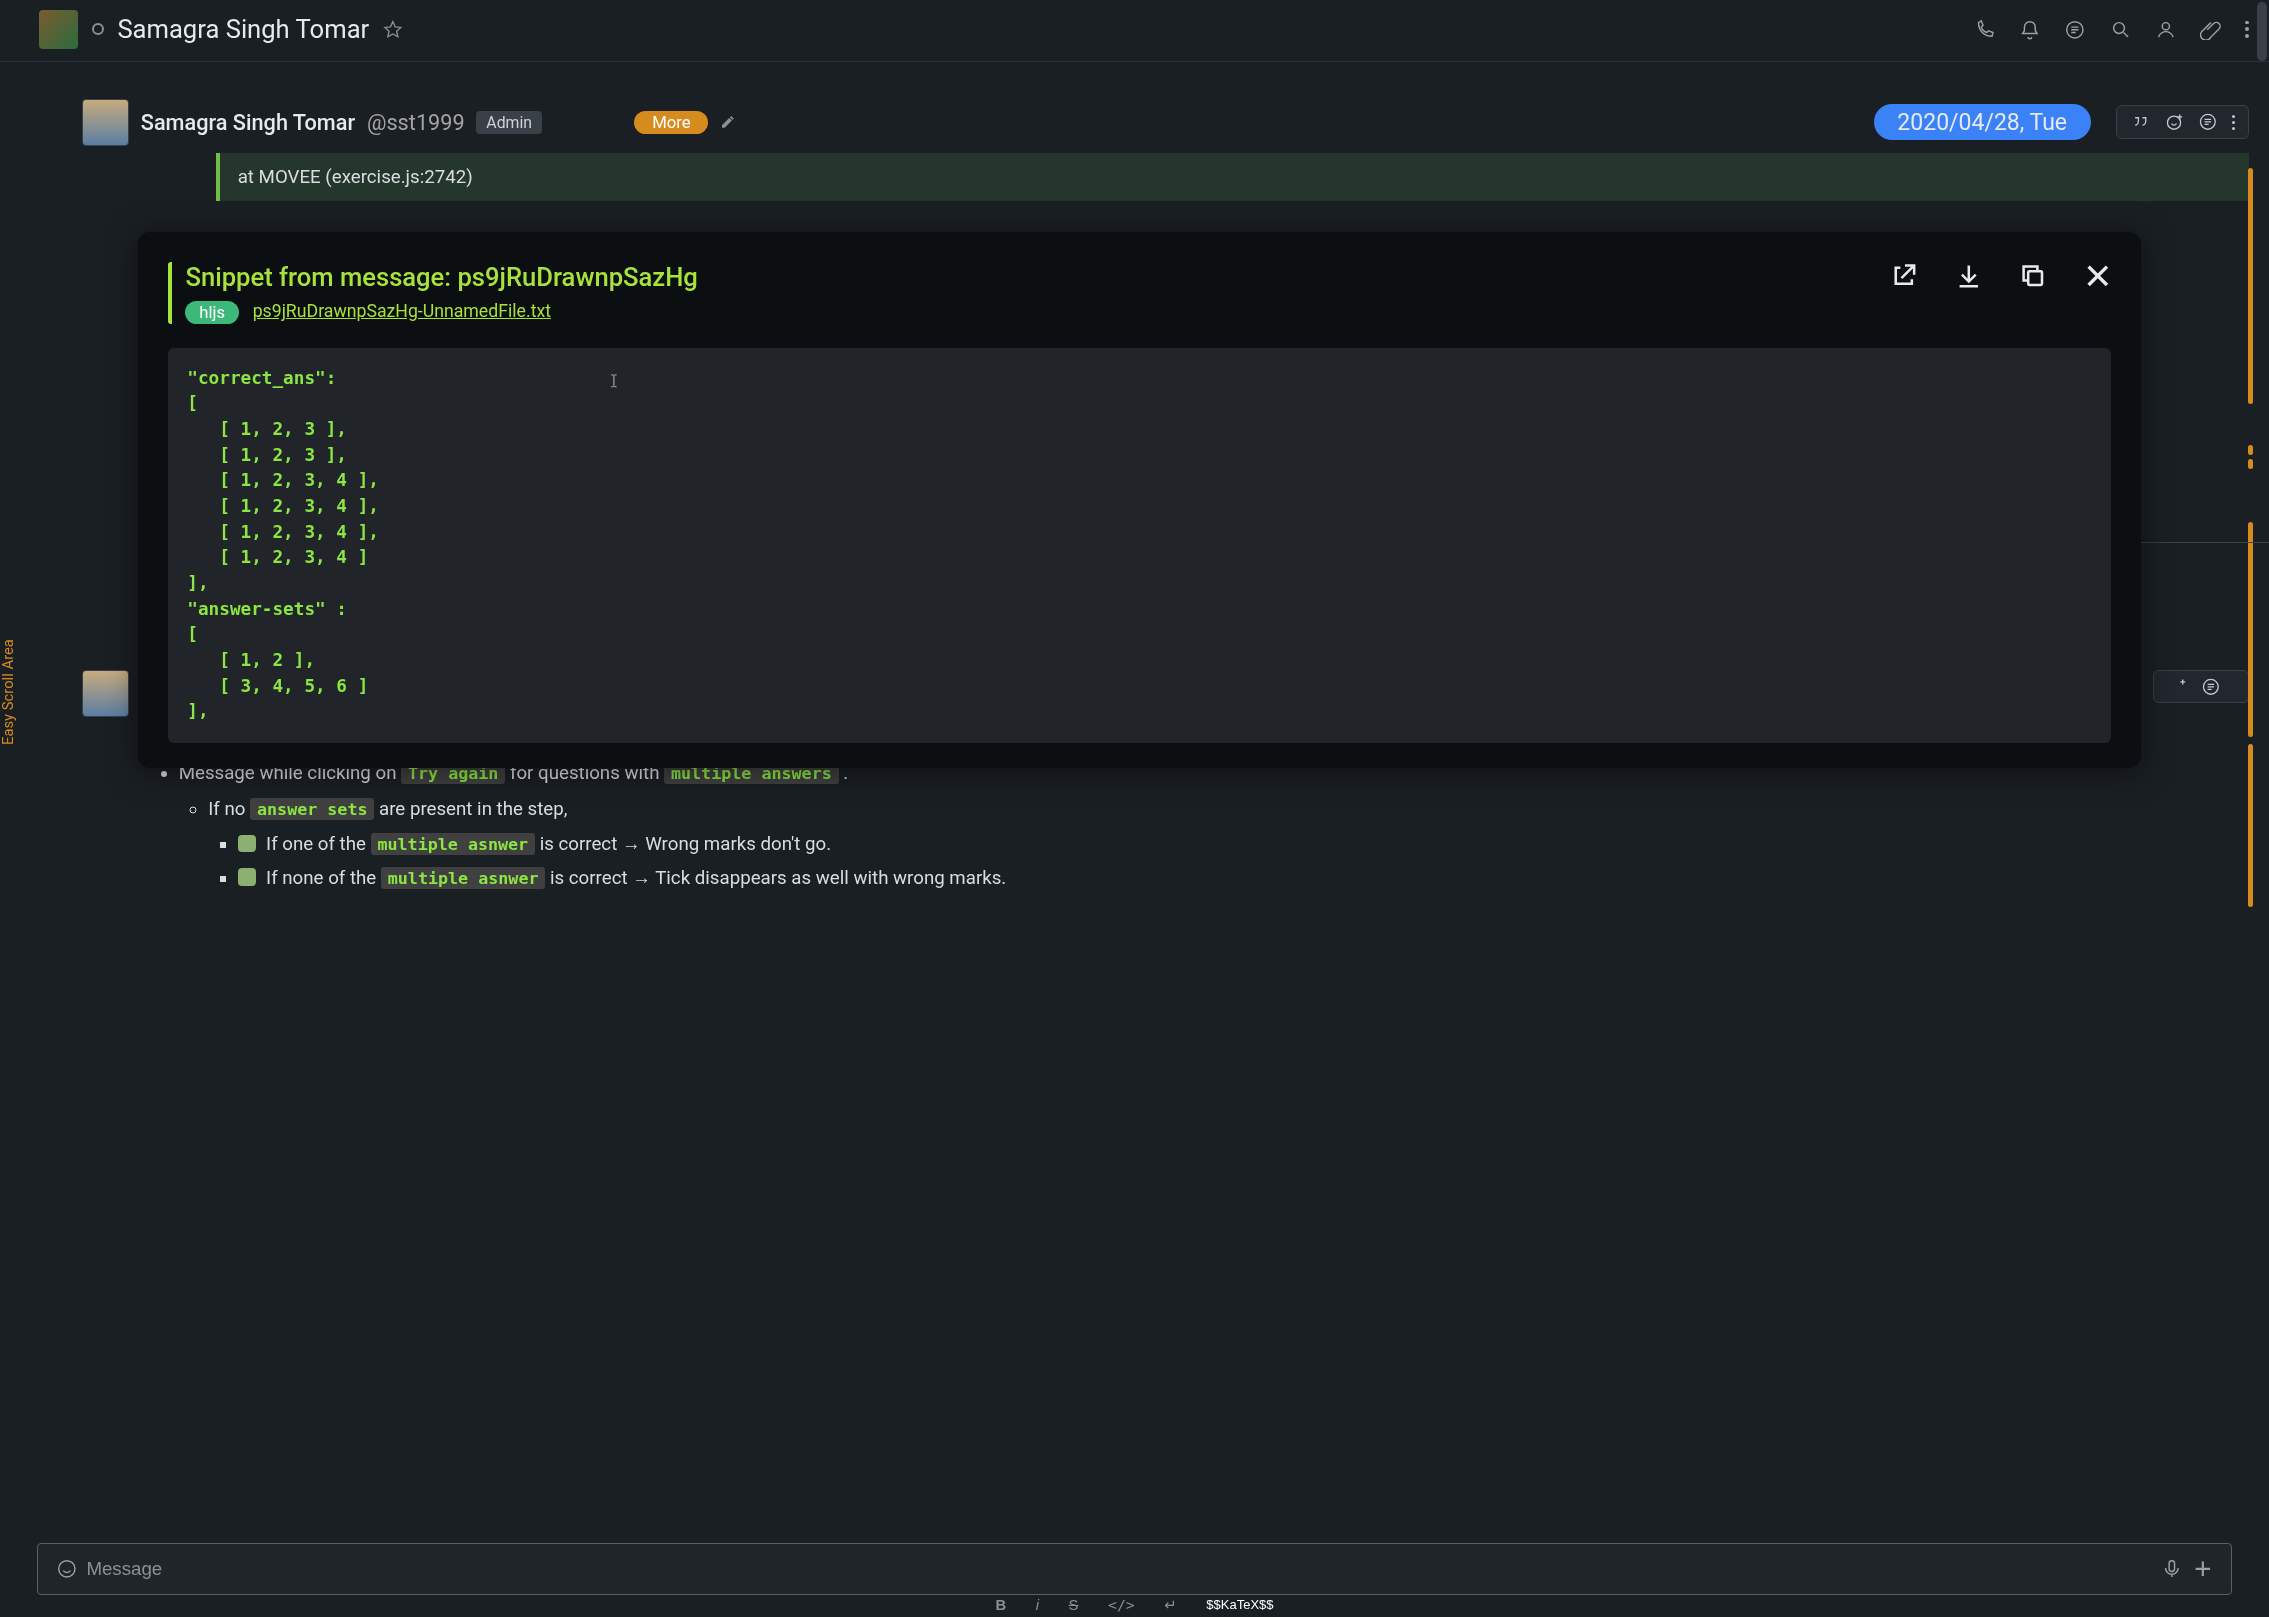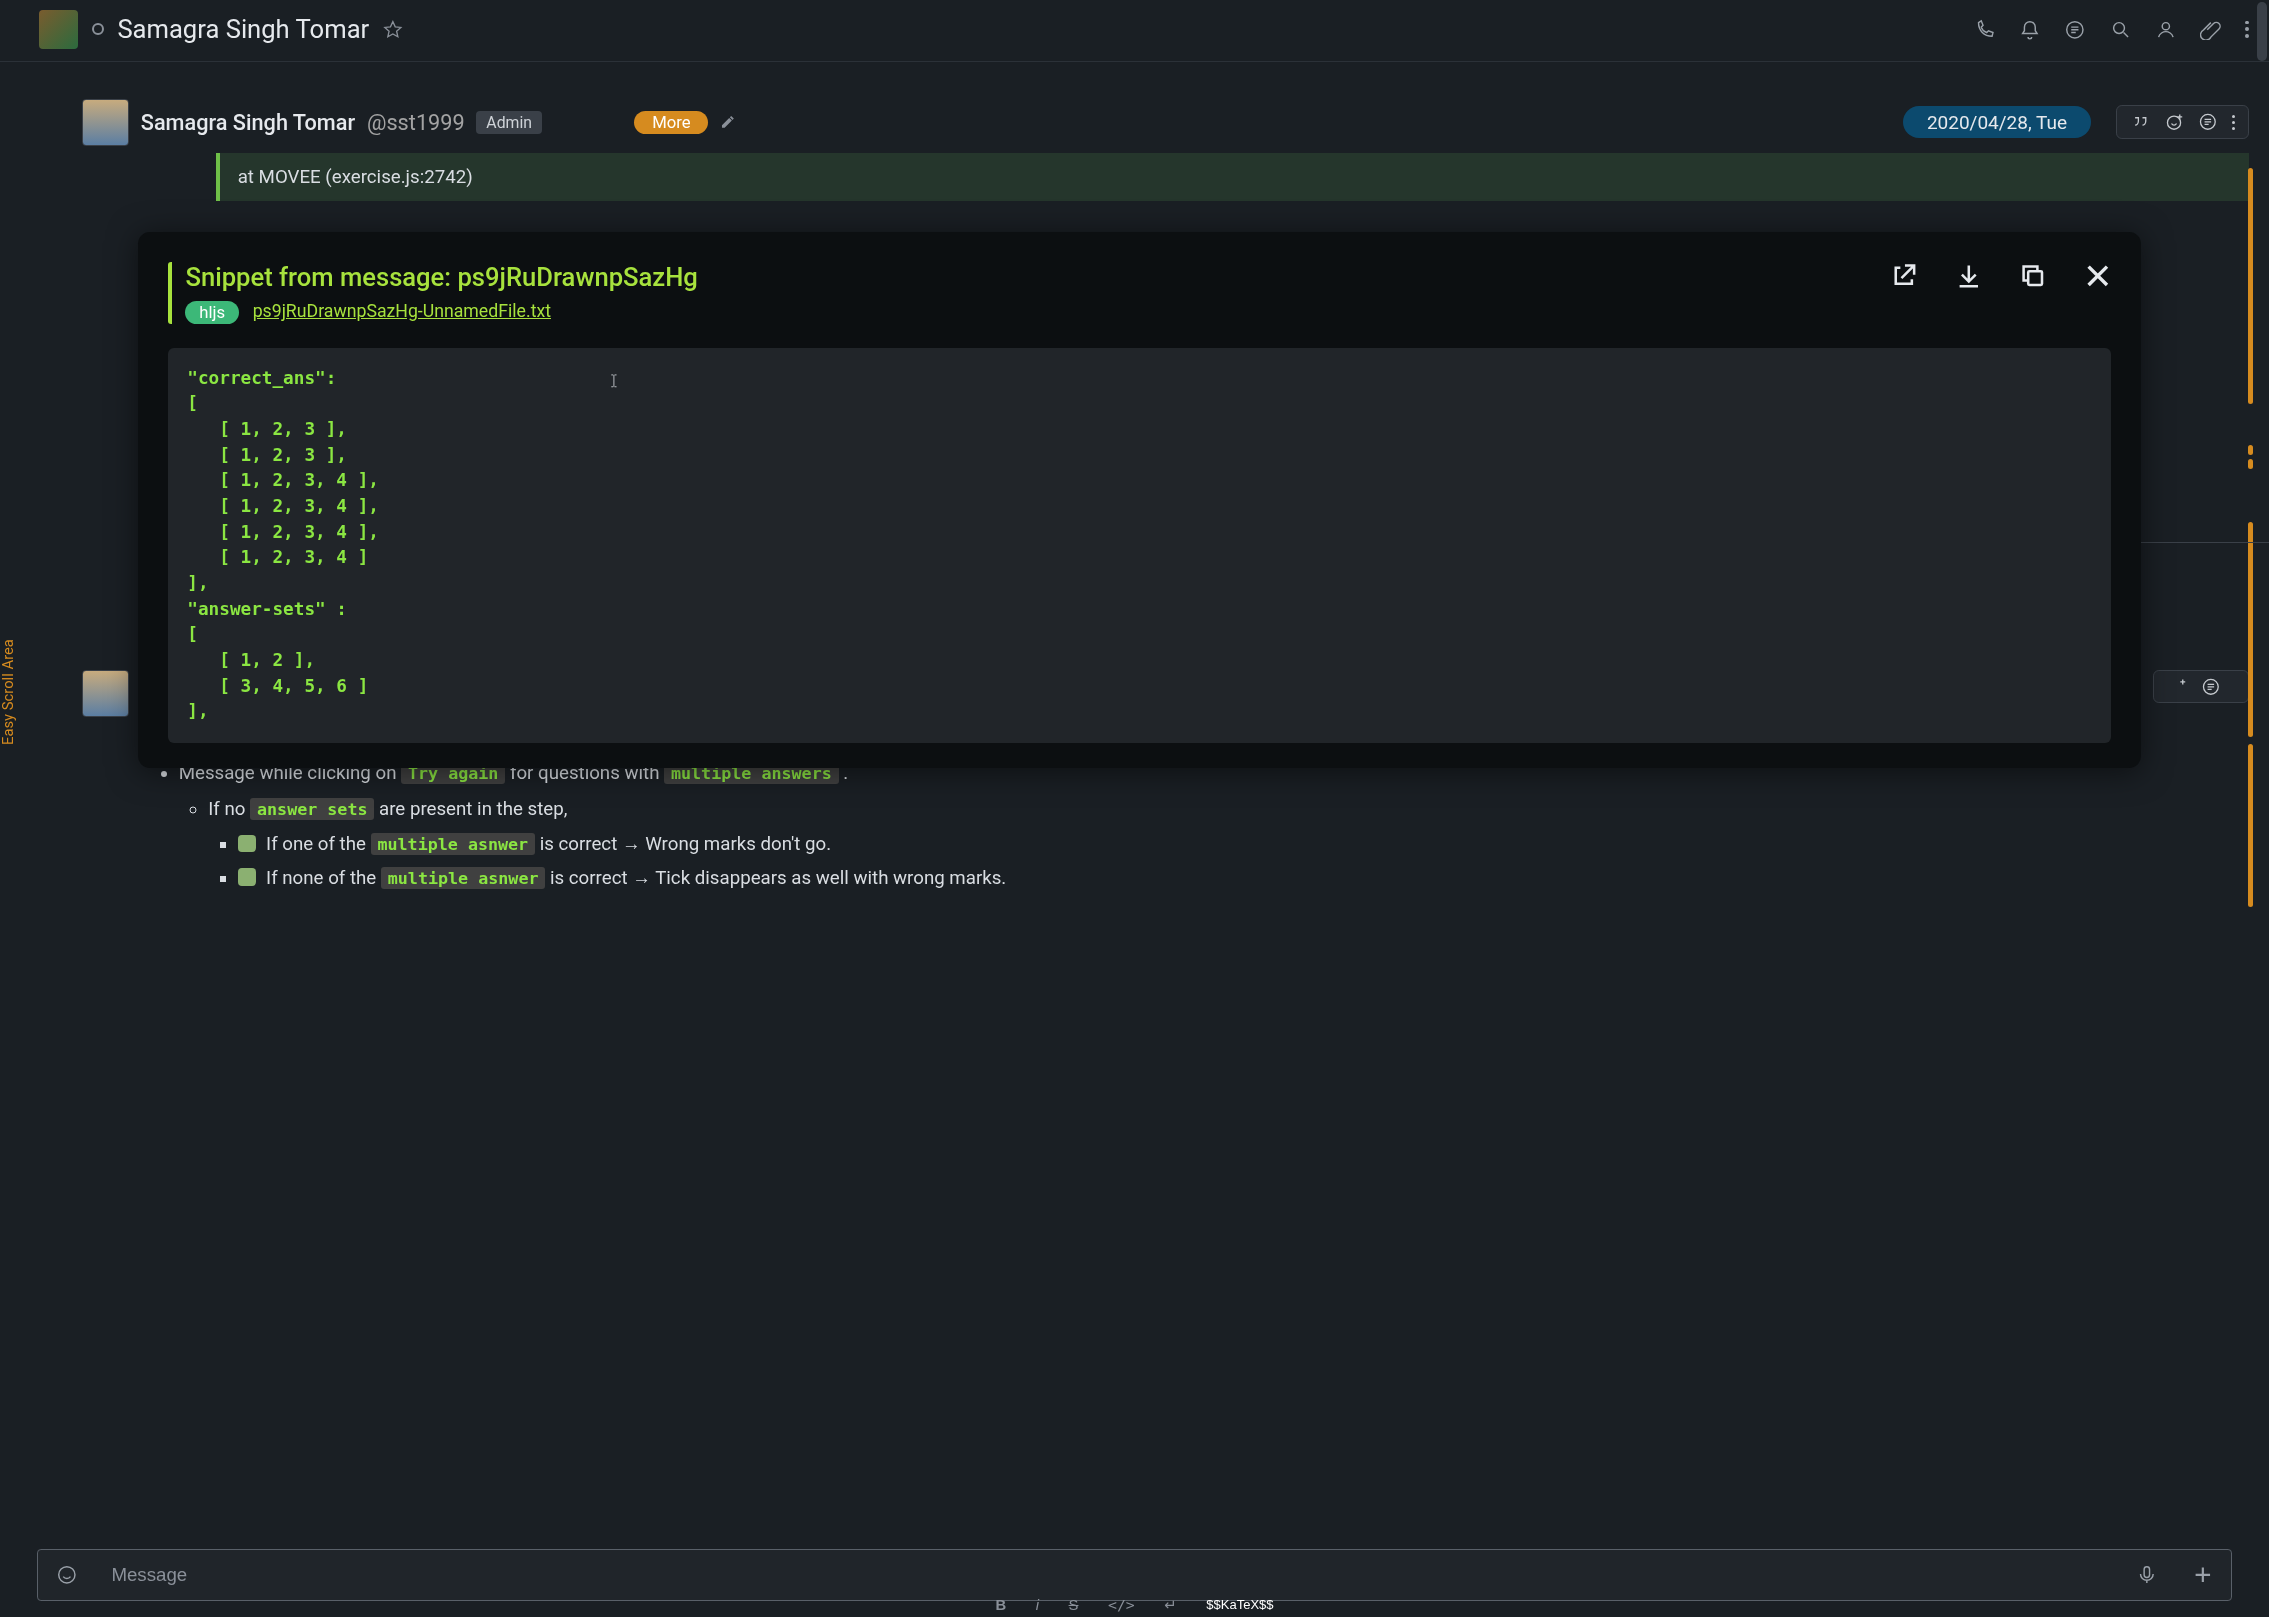--- a/index.html
+++ b/index.html
@@ -72,22 +72,22 @@
   .badge-admin{
     background:#3a4048;color:#cfd3d8;border-radius:3.9px;
     padding:2px 9.9px;font-size:15.8px;
   }
   .badge-more{
     background:#d68b1f;color:#fff;border-radius:13.8px;
     padding:2px 17.7px;font-size:16.7px;
   }
   .edit-ic{color:#8a9099;width:15.8px;height:15.8px;}
   .date-pill{
-    background:#0c4a6e;color:#e6e9ed;border-radius:19.7px;
-    padding:4.9px 23.6px;font-size:19px;
+    background:#3b82f6;color:#e6e9ed;border-radius:19.7px;
+    padding:4.9px 23.6px;font-size:23px;
     margin-left:auto;
   }
   .msg-actions{
     display:flex;align-items:center;gap:13.8px;
     background:#22272d;border:1px solid #3a4048;border-radius:5.9px;
     padding:5.9px 13.8px; margin-left:13.8px;
   }
   .msg-actions .aicon{width:19.7px;height:19.7px;stroke:#c5c9ce;fill:none;stroke-width:1.6;}
   .msg-actions .kebab2 { display:flex;flex-direction:column;gap:3px;}
   .msg-actions .kebab2 span{width:3px;height:3px;border-radius:50%;background:#c5c9ce;}
@@ -177,23 +177,23 @@
   .ostripe{position:absolute;right:15.8px;width:4.9px;background:#d68b1f;border-radius:3px;}
   .ostripe.a{top:99px;height:236px;}
   .ostripe.b{top:376px;height:9.9px;}
   .ostripe.c{top:390px;height:9.9px;}
   .ostripe.d{top:453px;height:215px;}
   .ostripe.e{top:675px;height:163px;}
   .hline{position:absolute;right:0;top:473px;left:1187px;height:1px;background:#3a4048;}
 
   
   .composer{
-    position:absolute;left:37px;right:37px;bottom:16px;
+    position:absolute;left:37px;right:37px;bottom:22px;
     border:1px solid #596069;border-radius:3.9px;
-    padding:13.8px 17.7px;display:flex;align-items:center;gap:34px;
+    padding:13.8px 17.7px;display:flex;align-items:center;gap:9px;
     background:#20252a;
   }
   .composer .cicon{width:21.7px;height:21.7px;stroke:#9aa1a9;fill:none;stroke-width:1.6;}
   .composer input{
     flex:1;background:transparent;border:none;outline:none;
     color:#d1d5da;font-size:18.7px;
   }
   .composer input::placeholder{color:#8a9099;}
   .format-bar{
     position:absolute;left:0;right:0;bottom:3.9px;

